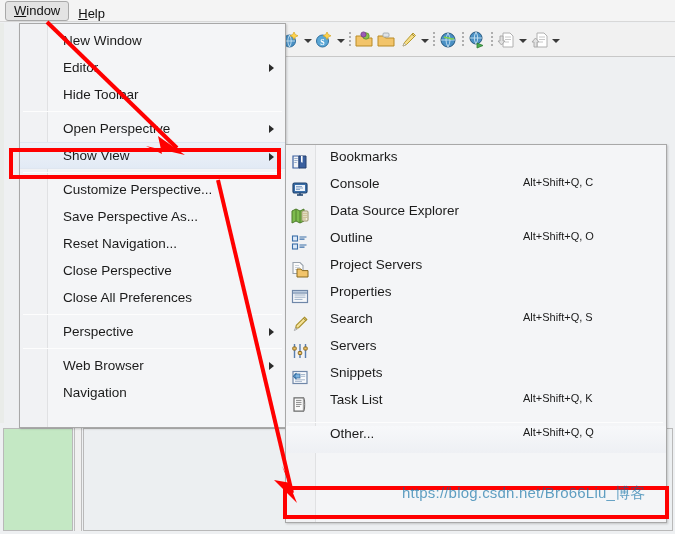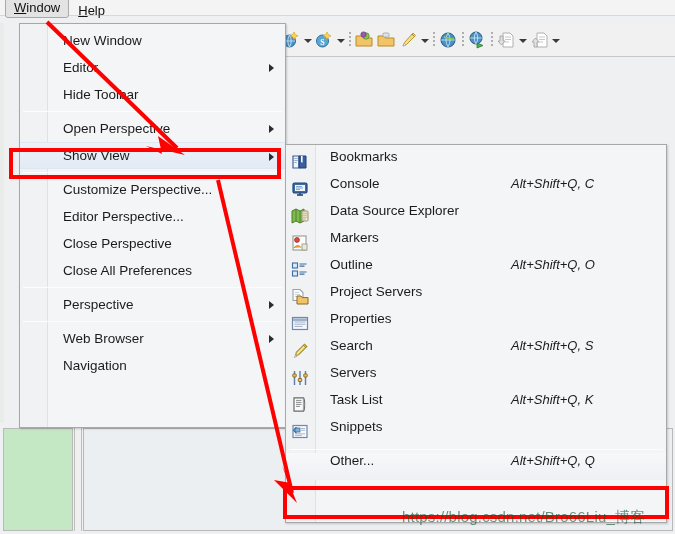--- a/index.html
+++ b/index.html
@@ -6,21 +6,21 @@
   html, body {
     width: 675px; height: 534px;
     font-family: "Liberation Sans", sans-serif;
     background: #f0f0f0;
     overflow: hidden;
   }
   #root { position: relative; width: 675px; height: 534px; background: #eef0f2; }
 
   
   .menubar {
-    position: absolute; left: 0; top: 0; width: 675px; height: 16px;
+    position: absolute; left: 0; top: 0; width: 675px; height: 22px;
     background: #f4f4f4; border-bottom: 1px solid #d8d8d8;
     display: flex; align-items: center; padding-left: 5px;
   }
   .menubar-item {
     font-size: 13px; color: #111; padding: 8px 9px 3px 9px; line-height: 15px;
     white-space: nowrap;
   }
   .menubar-item.active {
     background: #e3e3e3;
     border: 1px solid #a9a9a9;
@@ -106,31 +106,31 @@
   }
   .srow {
     position: relative; height: 27px; display: flex; align-items: flex-start;
     font-size: 13.5px; color: #1b1b1b; white-space: nowrap;
   }
   .srow .sicon {
     position: absolute; left: 5px; top: 4px; width: 18px; height: 18px;
   }
   .srow .slabel { margin-left: 44px; }
   .srow .saccel {
-    position: absolute; left: 225px; font-size: 13px; color: #1b1b1b; font-style: italic;
+    position: absolute; left: 237px; font-size: 11px; color: #1b1b1b;
   }
   .srow.last { background: linear-gradient(to bottom,#f7f8fa,#eef0f4); }
 
   
   .redbox { position: absolute; border: 4px solid #ff0000; pointer-events: none; }
   svg.anno { position: absolute; left: 0; top: 0; width: 675px; height: 534px; pointer-events: none; }
 
   .watermark {
-    position: absolute; left: 402px; top: 508px;
-    font-size: 15px; color: #14532d; opacity: .62;
+    position: absolute; left: 402px; top: 484px;
+    font-size: 15px; color: #0369a1; opacity: .62;
     white-space: nowrap; letter-spacing: .2px;
   }
 </style>
 </head>
 <body>
 
 <div id="root">
 
   <div class="left-rail"></div>
 
@@ -248,21 +248,24 @@
         <span>Show View</span>
         <span class="submark"></span>
       </div>
 
       <div class="msep"></div>
 
       <div class="mrow">
         <span>Customize Perspective...</span>
       </div>
       <div class="mrow">
-        <span>Editor Perspective...</span>
+        <span>Save Perspective As...</span>
+      </div>
+      <div class="mrow">
+        <span>Reset Navigation...</span>
       </div>
       <div class="mrow">
         <span>Close Perspective</span>
       </div>
       <div class="mrow">
         <span>Close All Preferences</span>
       </div>
 
       <div class="msep"></div>
 
@@ -320,32 +323,20 @@
             <path d="M1 4l4-2 4 2 4-2v12l-4 2-4-2-4 2z" fill="#7dbb4e" stroke="#4c7b2a" stroke-width="1"></path>
             <path d="M5 2v12M9 4v12" stroke="#4c7b2a" stroke-width=".9"></path>
             <rect x="11" y="4" width="6" height="10" rx="1" fill="#f3f0df" stroke="#9b9168" stroke-width="1"></rect>
             <path d="M11.8 6.2h4.4M11.8 8.2h4.4M11.8 10.2h4.4M11.8 12h3" stroke="#b8a96f" stroke-width=".9"></path>
           </svg>
         </span>
         <span class="slabel">Data Source Explorer</span>
         <span class="saccel"></span>
       </div>
 
-      <div class="srow">
-        <span class="sicon">
-          <svg width="18" height="18" viewBox="0 0 18 18">
-            <rect x="2" y="2" width="13" height="14" fill="#fdfdfb" stroke="#9a9a8e" stroke-width="1.1"></rect>
-            <circle cx="6" cy="6" r="2.4" fill="#e04848" stroke="#9b2626" stroke-width=".8"></circle>
-            <path d="M3 14c1.5-3 5.5-3 7-.5" fill="#f0a93c" stroke="#b8761c" stroke-width=".9"></path>
-            <rect x="11" y="10" width="5" height="6" fill="#e9e9e0" stroke="#9a9a8e" stroke-width=".9"></rect>
-          </svg>
-        </span>
-        <span class="slabel">Markers</span>
-        <span class="saccel"></span>
-      </div>
 
 
       <div class="srow">
         <span class="sicon">
           <svg width="18" height="18" viewBox="0 0 18 18">
             <rect x="1.5" y="2" width="5" height="5" fill="#dce9f8" stroke="#3a6ea8" stroke-width="1.1"></rect>
             <rect x="1.5" y="10" width="5" height="5" fill="#dce9f8" stroke="#3a6ea8" stroke-width="1.1"></rect>
             <path d="M8.5 3h7M8.5 5.2h5M8.5 11h7M8.5 13.2h5" stroke="#3a6ea8" stroke-width="1.2"></path>
           </svg>
         </span>
@@ -398,42 +389,42 @@
             <rect x="12.8" y="5" width="3.4" height="3" rx=".6" fill="#f2c46a" stroke="#8a6a1f" stroke-width="1"></rect>
           </svg>
         </span>
         <span class="slabel">Servers</span>
         <span class="saccel"></span>
       </div>
 
       <div class="srow">
         <span class="sicon">
           <svg width="18" height="18" viewBox="0 0 18 18">
-            <path d="M3 1.8h9.5v13.4H3z" fill="#fbfbfb" stroke="#6a6a6a" stroke-width="1.2"></path>
-            <path d="M5 4.4h5.5M5 6.4h5.5M5 8.4h5.5M5 10.4h4" stroke="#8a8a8a" stroke-width="1"></path>
-            <path d="M12.5 1.8c1.6 0 1.6 13.4 0 13.4" fill="#e6e6e6" stroke="#6a6a6a" stroke-width="1"></path>
-          </svg>
-        </span>
-        <span class="slabel">Task List</span>
-        <span class="saccel">Alt+Shift+Q, K</span>
-      </div>
-
-      <div class="srow">
-        <span class="sicon">
-          <svg width="18" height="18" viewBox="0 0 18 18">
             <rect x="2" y="2.5" width="14" height="12" fill="#f8fafc" stroke="#6f87a8" stroke-width="1.2"></rect>
             <rect x="4" y="5" width="5" height="4" fill="#7ab2e0" stroke="#3f6d9c" stroke-width=".8"></rect>
             <path d="M10 5.5h4.2M10 7.3h4.2M4 10.8h10M4 12.4h7" stroke="#9db0c7" stroke-width=".9"></path>
             <path d="M5.5 4.2l-3 3 3 3" fill="none" stroke="#2e6da4" stroke-width="1.1"></path>
           </svg>
         </span>
         <span class="slabel">Snippets</span>
         <span class="saccel"></span>
       </div>
 
+      <div class="srow">
+        <span class="sicon">
+          <svg width="18" height="18" viewBox="0 0 18 18">
+            <path d="M3 1.8h9.5v13.4H3z" fill="#fbfbfb" stroke="#6a6a6a" stroke-width="1.2"></path>
+            <path d="M5 4.4h5.5M5 6.4h5.5M5 8.4h5.5M5 10.4h4" stroke="#8a8a8a" stroke-width="1"></path>
+            <path d="M12.5 1.8c1.6 0 1.6 13.4 0 13.4" fill="#e6e6e6" stroke="#6a6a6a" stroke-width="1"></path>
+          </svg>
+        </span>
+        <span class="slabel">Task List</span>
+        <span class="saccel">Alt+Shift+Q, K</span>
+      </div>
+
       <div class="msep"></div>
 
       <div class="srow last">
         <span class="slabel">Other...</span>
         <span class="saccel">Alt+Shift+Q, Q</span>
       </div>
 
     </div>
   </div>
 

